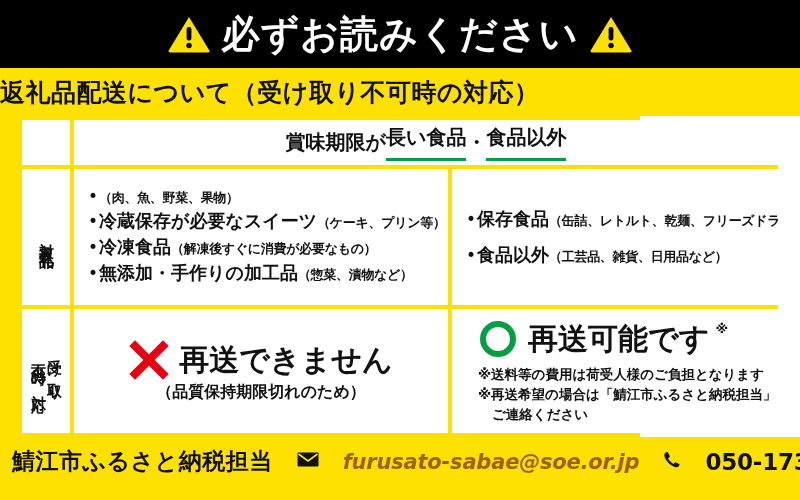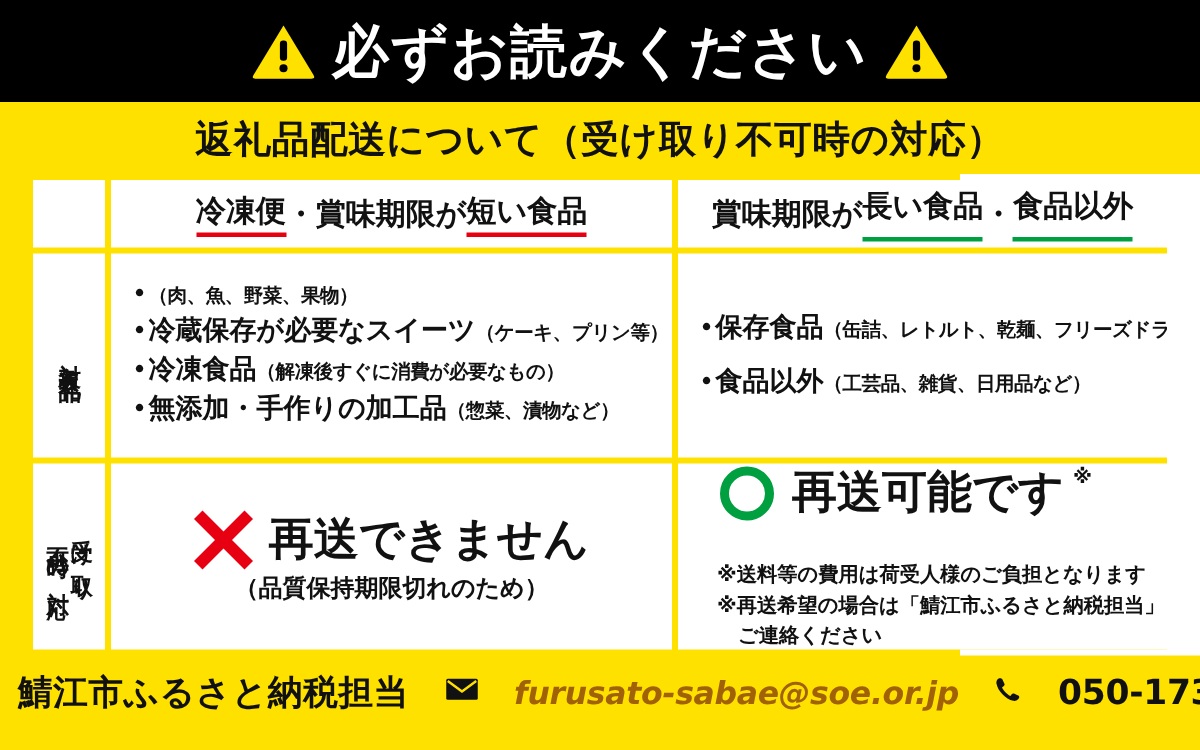--- a/index.html
+++ b/index.html
@@ -49,21 +49,20 @@
   }
 
   
   .subtitle-band {
     position: absolute;
     left: 0; top: 68px;
     width: 800px; height: 48px;
     background: #FFE100;
     display: flex;
     align-items: center;
-    justify-content: center;
   }
   .subtitle-text {
     color: #111111;
     font-size: 25px;
     font-weight: 700;
     letter-spacing: 0.5px;
     white-space: nowrap;
   }
 
   
@@ -168,21 +167,21 @@
     flex-direction: column;
     box-sizing: border-box;
   }
   .action-left {
     align-items: center;
     justify-content: center;
     gap: 2px;
   }
   .action-right {
     align-items: flex-start;
-    justify-content: space-between;
+    justify-content: center;
     padding-left: 26px;
     gap: 6px;
   }
   .action-headline {
     display: flex;
     align-items: center;
     gap: 10px;
   }
   .mark-x { width: 40px; height: 40px; flex: 0 0 auto; }
   .mark-o { width: 40px; height: 40px; flex: 0 0 auto; }
@@ -293,27 +292,20 @@
 
   <div class="subtitle-band">
     <span class="subtitle-text">返礼品配送について（受け取り不可時の対応）</span>
   </div>
 
   <div class="table-wrap">
 
     <div class="trow row-head">
       <div class="cell c-label"></div>
 
-      <div class="cell c-left">
-        <div class="colhead">
-          <span class="u-red">冷凍便</span>
-            <span>・賞味期限が</span>
-            <span class="u-red">短い食品</span>
-        </div>
-      </div>
 
       <div class="cell c-right">
         <div class="colhead">
           <span>賞味期限が</span>
             <span class="u-grn">長い食品</span>
             <span>・</span>
             <span class="u-grn">食品以外</span>
         </div>
       </div>
     </div>

